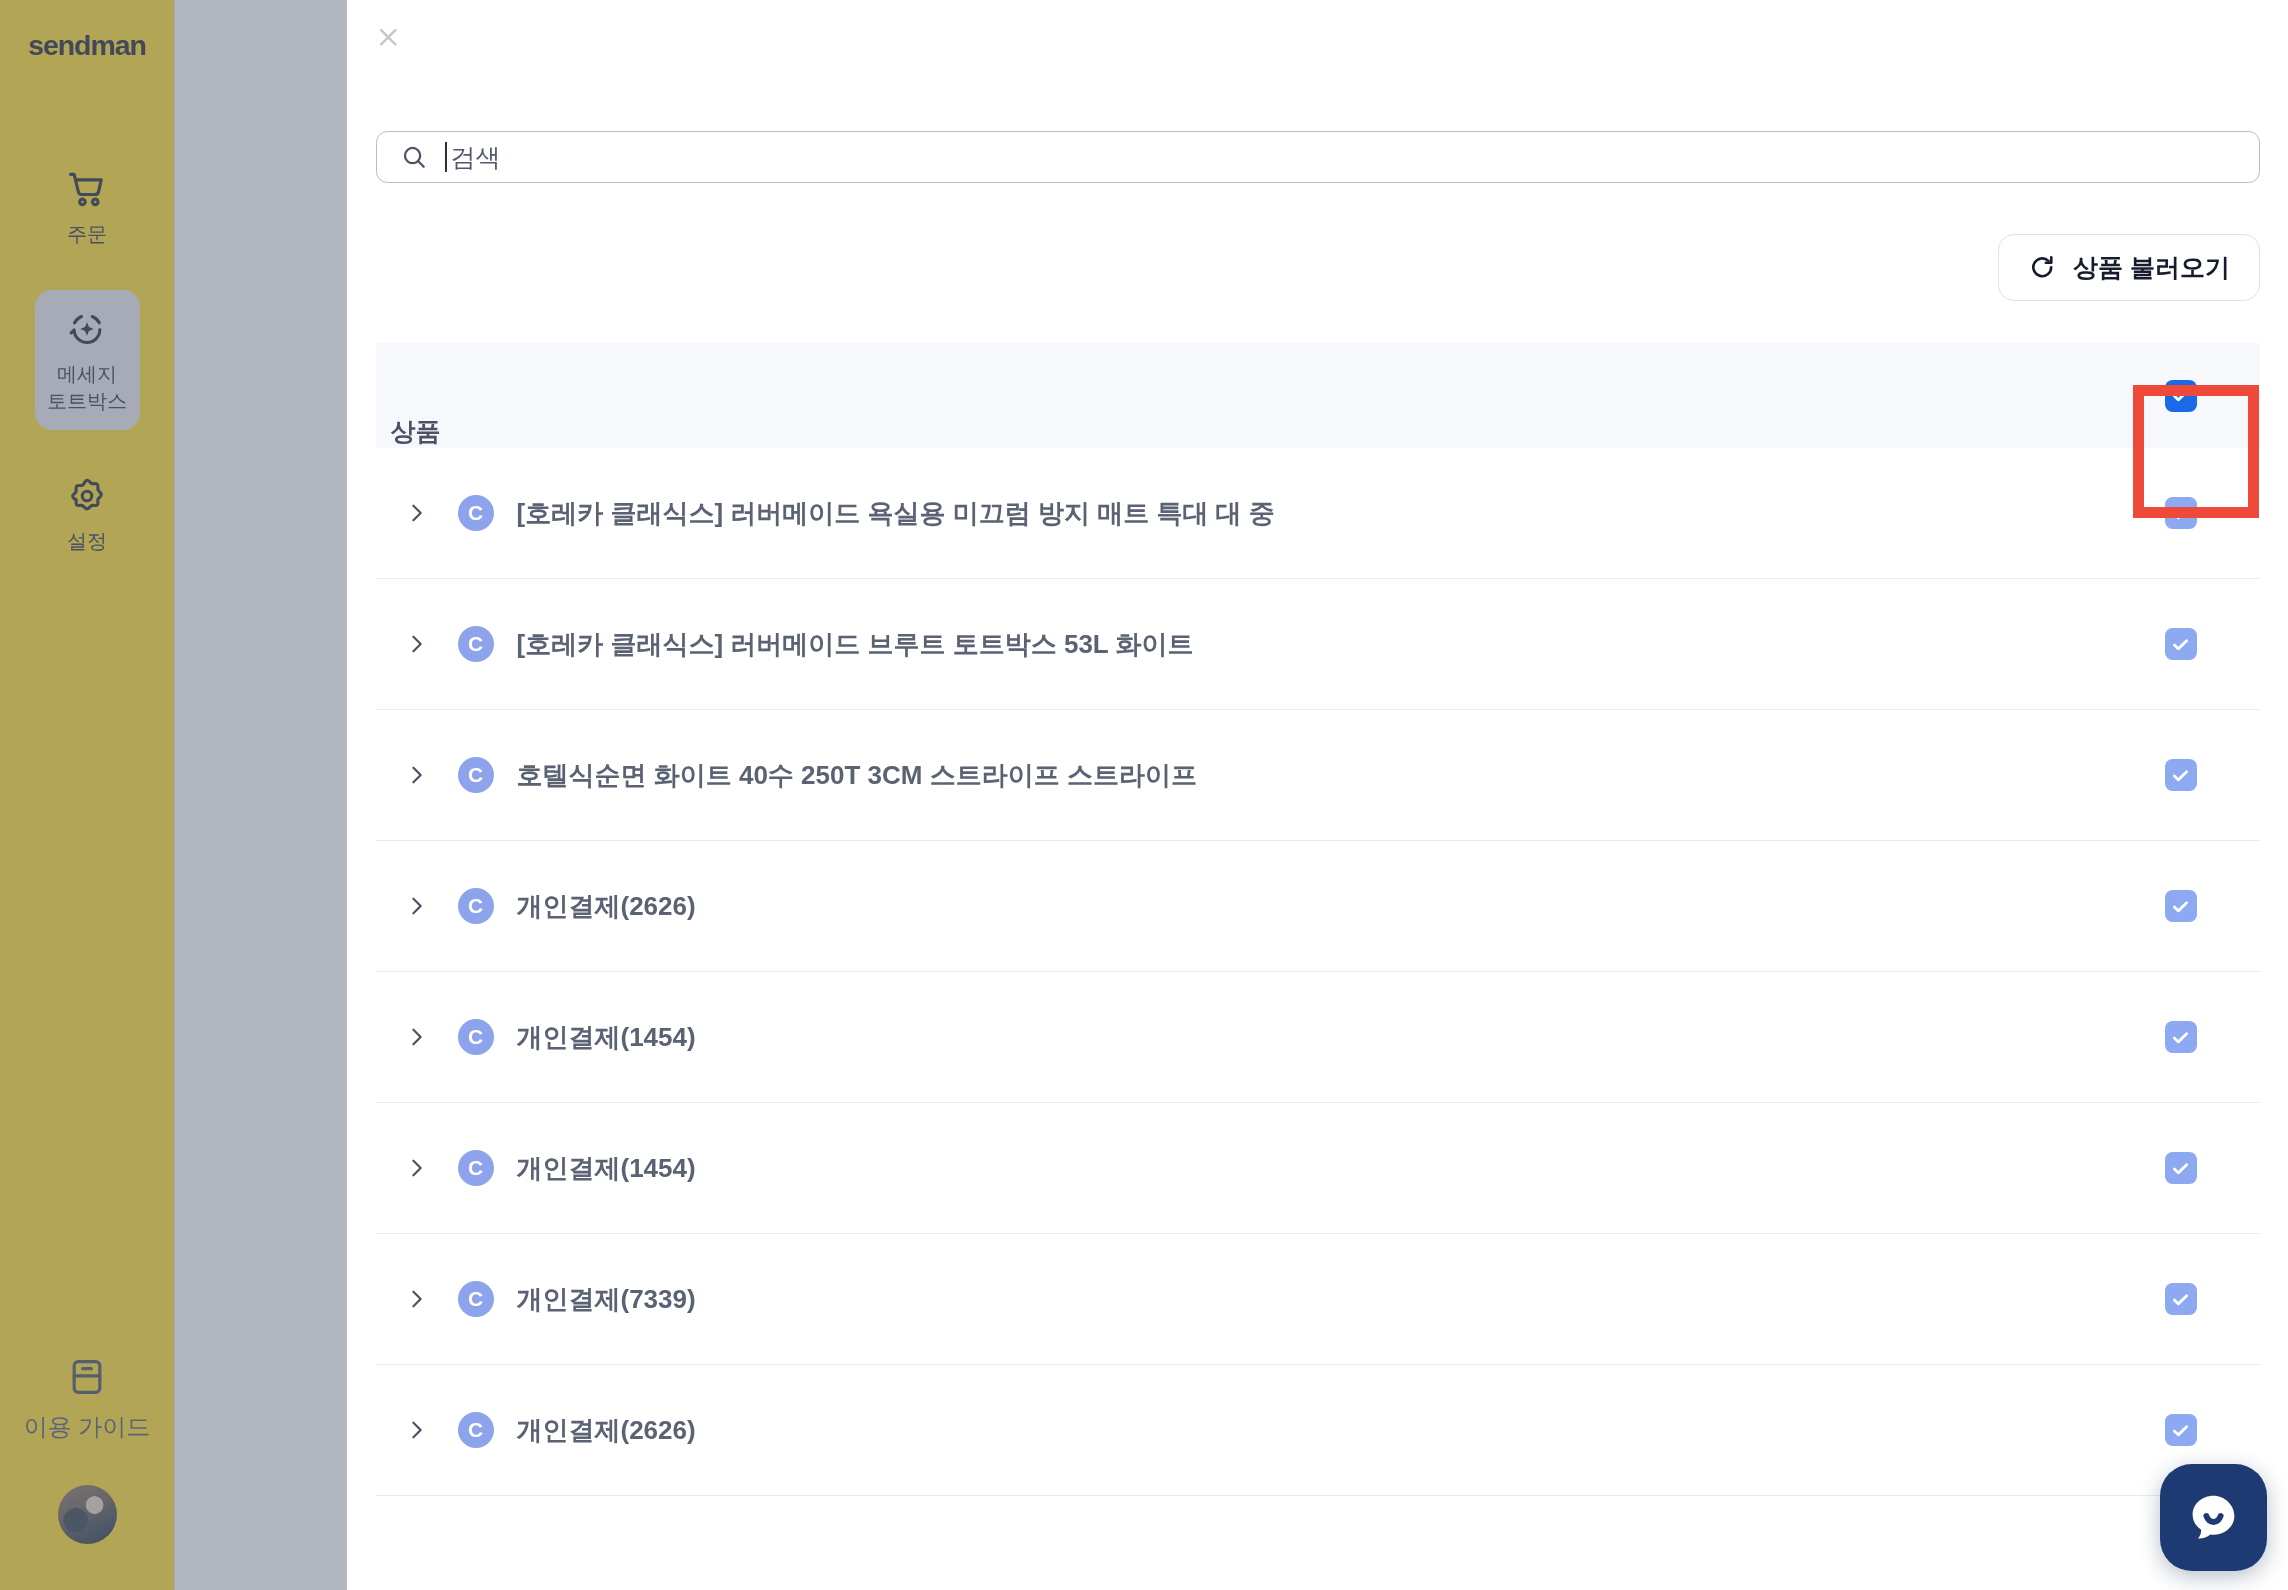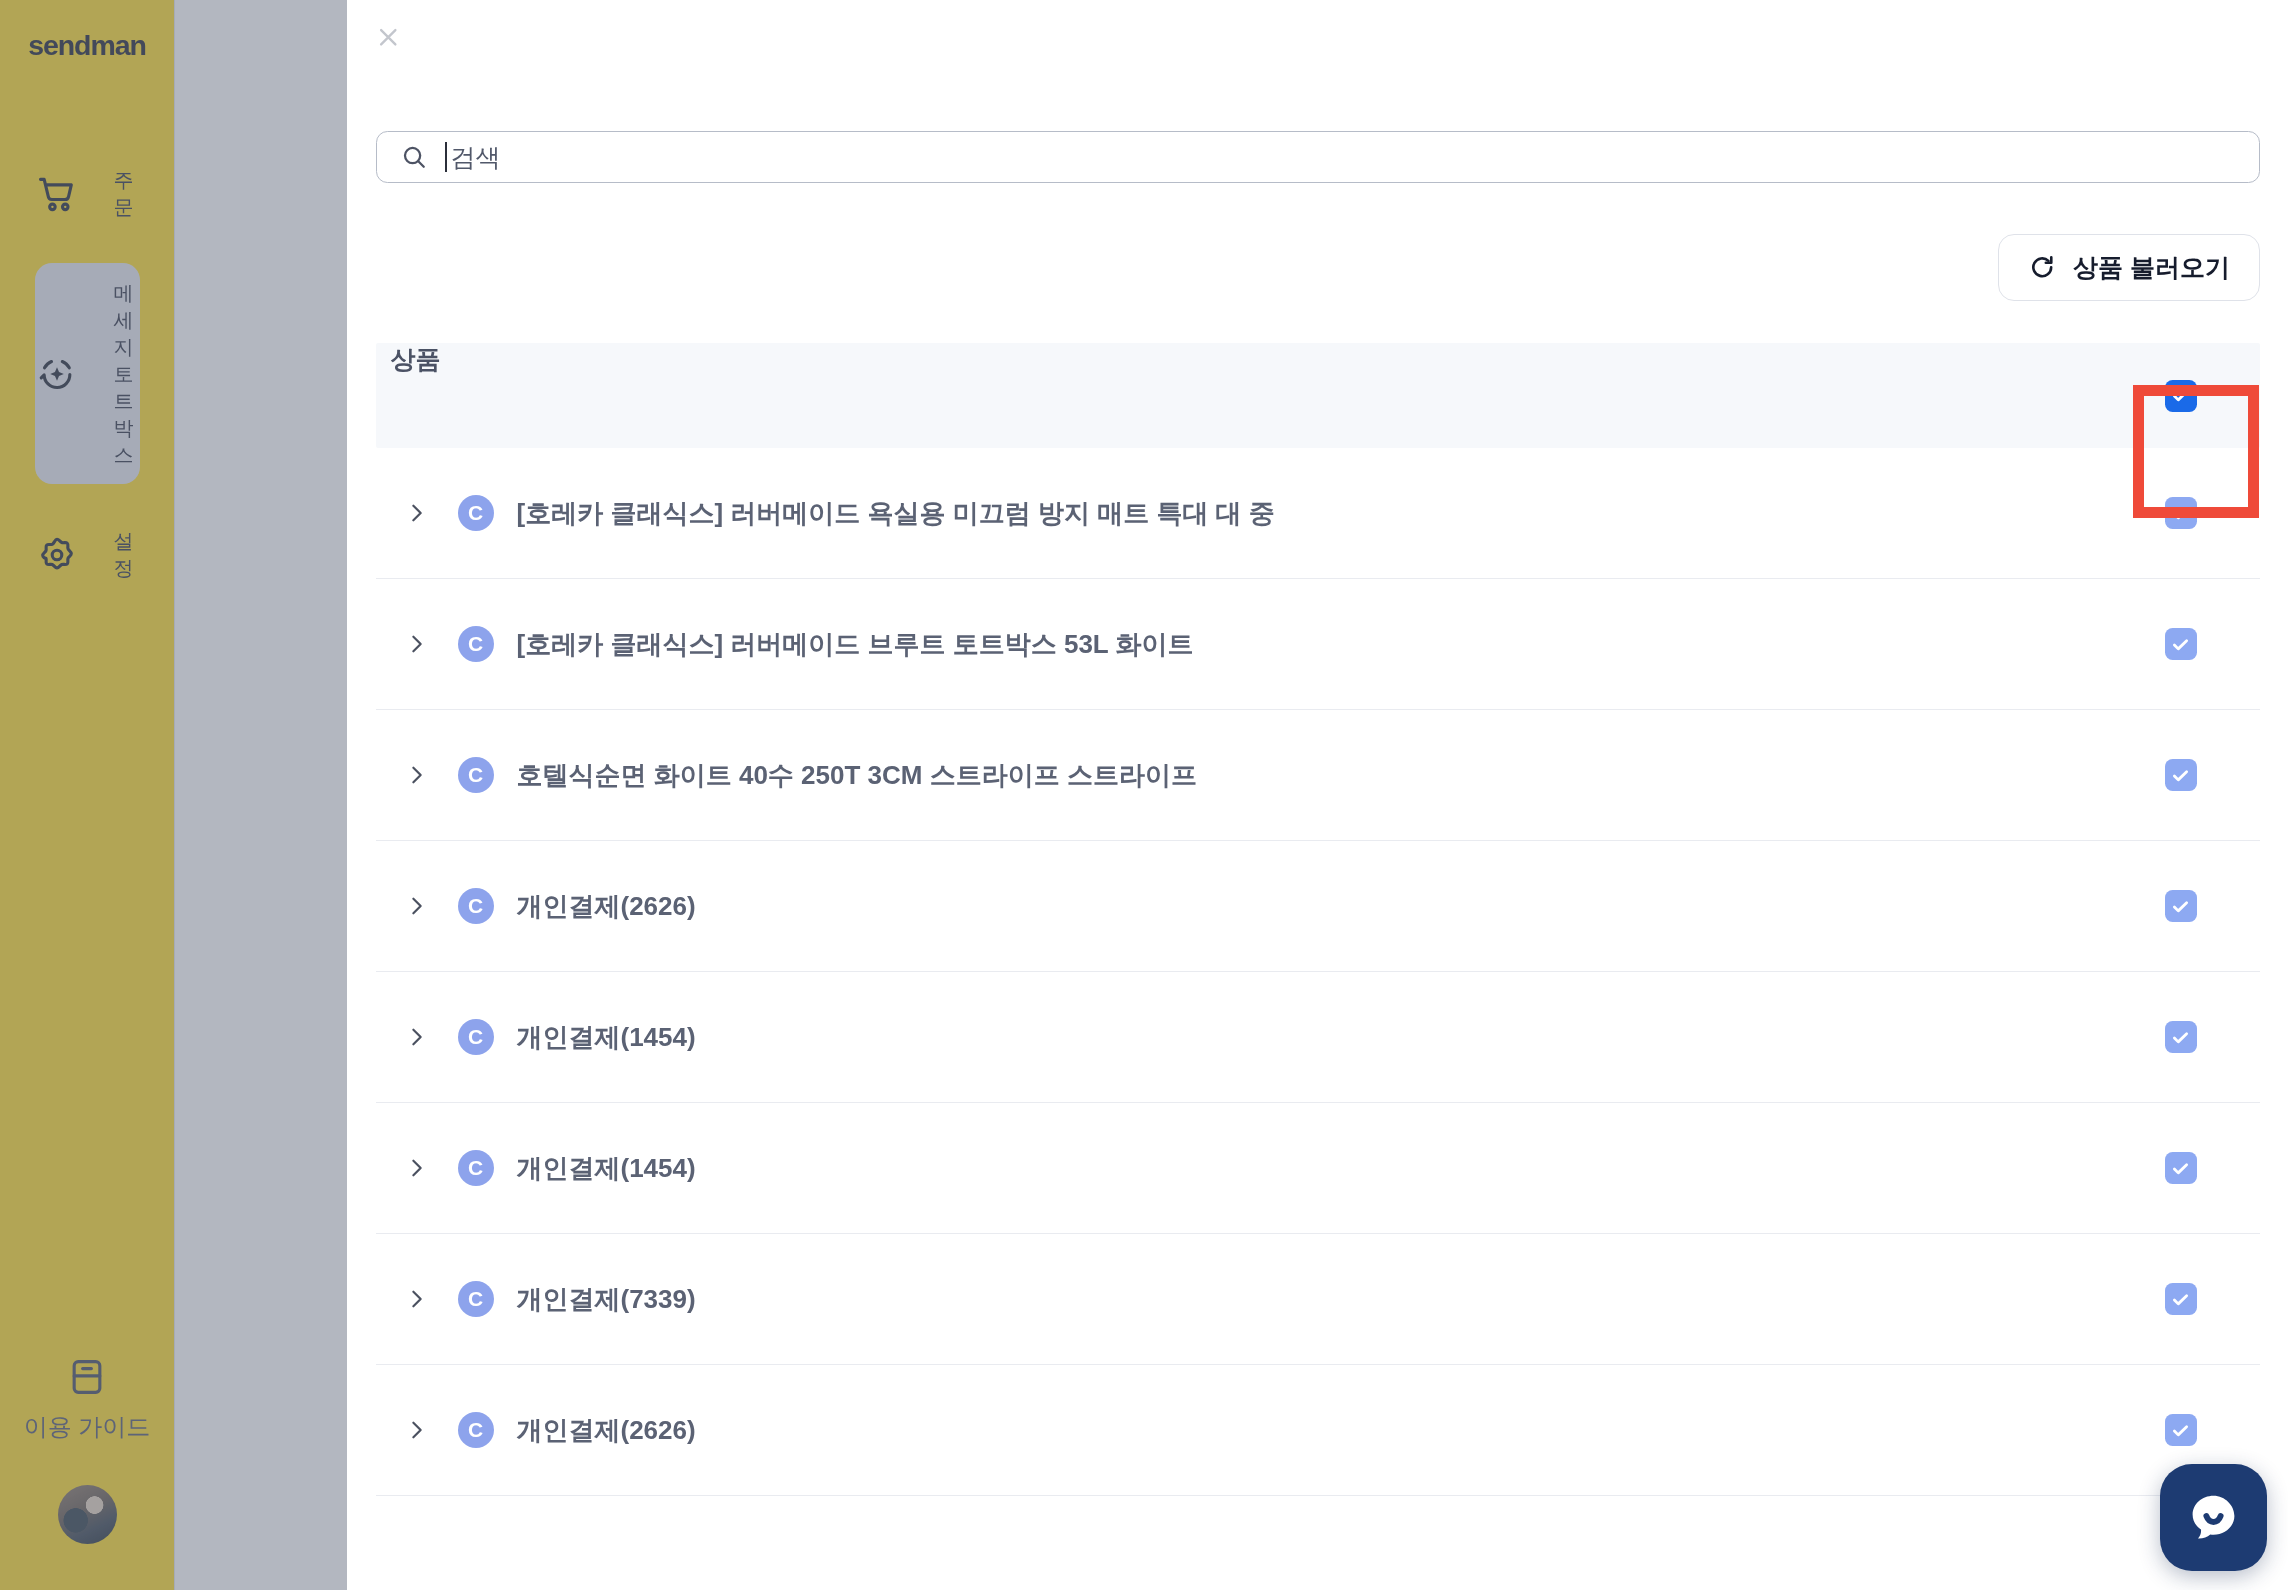--- a/index.html
+++ b/index.html
@@ -37,22 +37,23 @@
     font-size: 28.5px;
     font-weight: 800;
     letter-spacing: -1.1px;
     color: #3f4350;
   }
   .nav-item {
     width: 105px;
     padding: 17px 0 15px;
     border-radius: 17px;
     display: flex;
+    flex-direction: column;
     align-items: center;
-    gap: 29px;
+    gap: 10px;
     margin-bottom: 27px;
     cursor: pointer;
   }
   .nav-item.active { background: #e9ebef; }
   .nav-icon { width: 44px; height: 44px; display: block; }
   .nav-icon svg { width: 44px; height: 44px; display: block; }
   .nav-label {
     font-size: 20px;
     line-height: 1.35;
     color: #4b5060;
@@ -161,21 +162,21 @@
     cursor: pointer;
   }
   .btn-load svg { width: 28.5px; height: 28.5px; display: block; }
 
   
   .table { margin-top: 42px; width: 1884px; }
   .thead {
     height: 105px;
     background: #f6f8fb;
     display: flex;
-    align-items: flex-start;
+    align-items: flex-end;
     padding: 0 0 0 15px;
     border-radius: 1.9px;
     position: relative;
   }
   .th-label {
     font-size: 25px;
     font-weight: 700;
     color: #4b5265;
   }
   .th-check {

